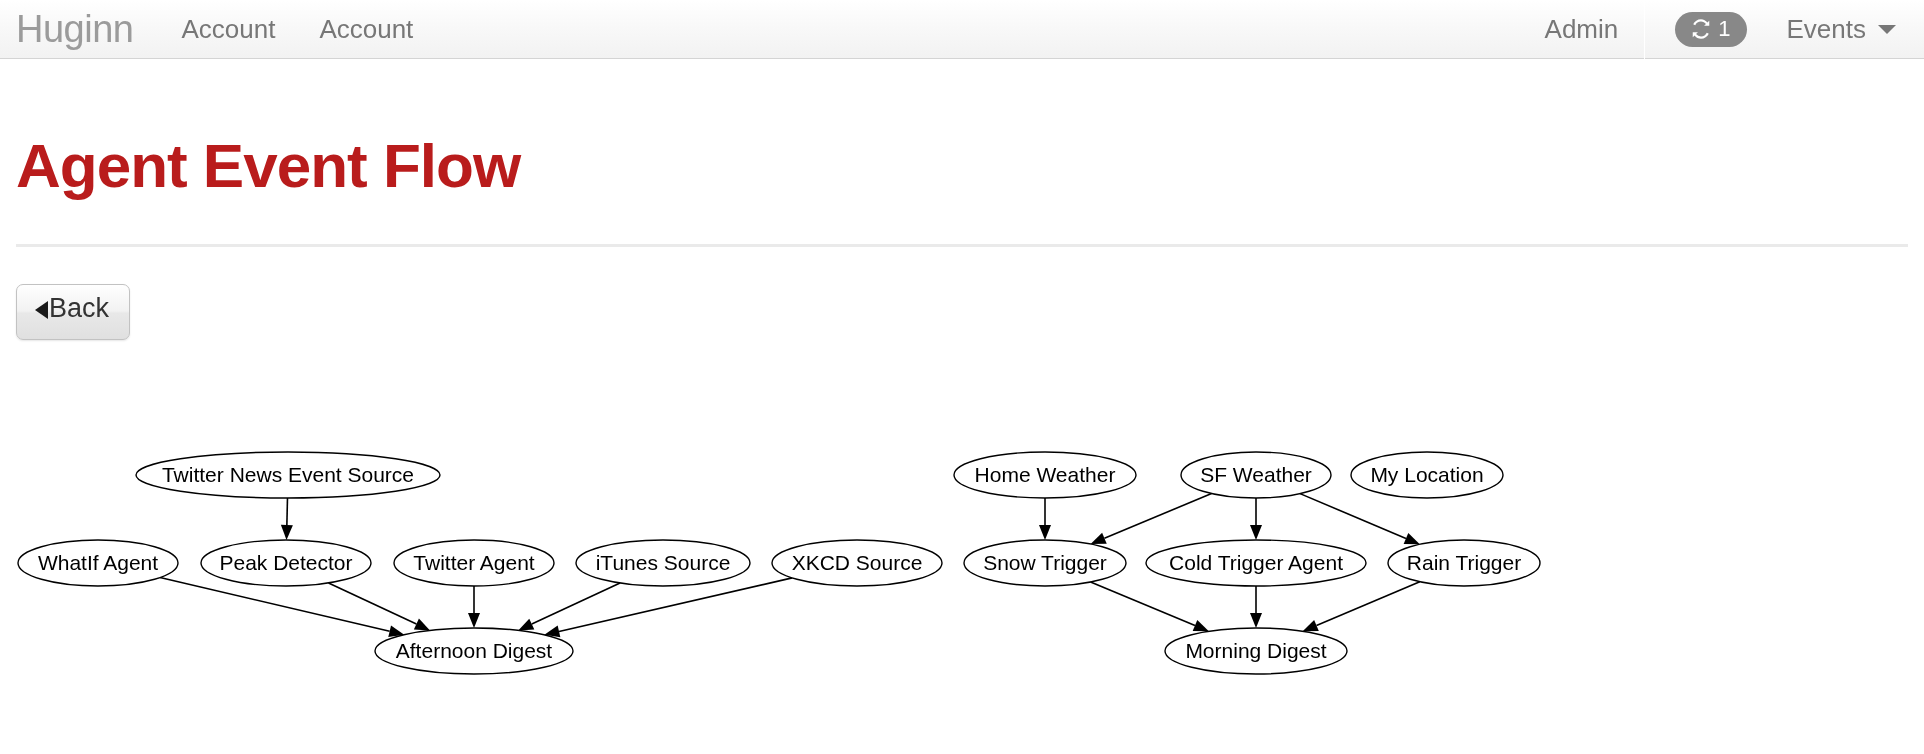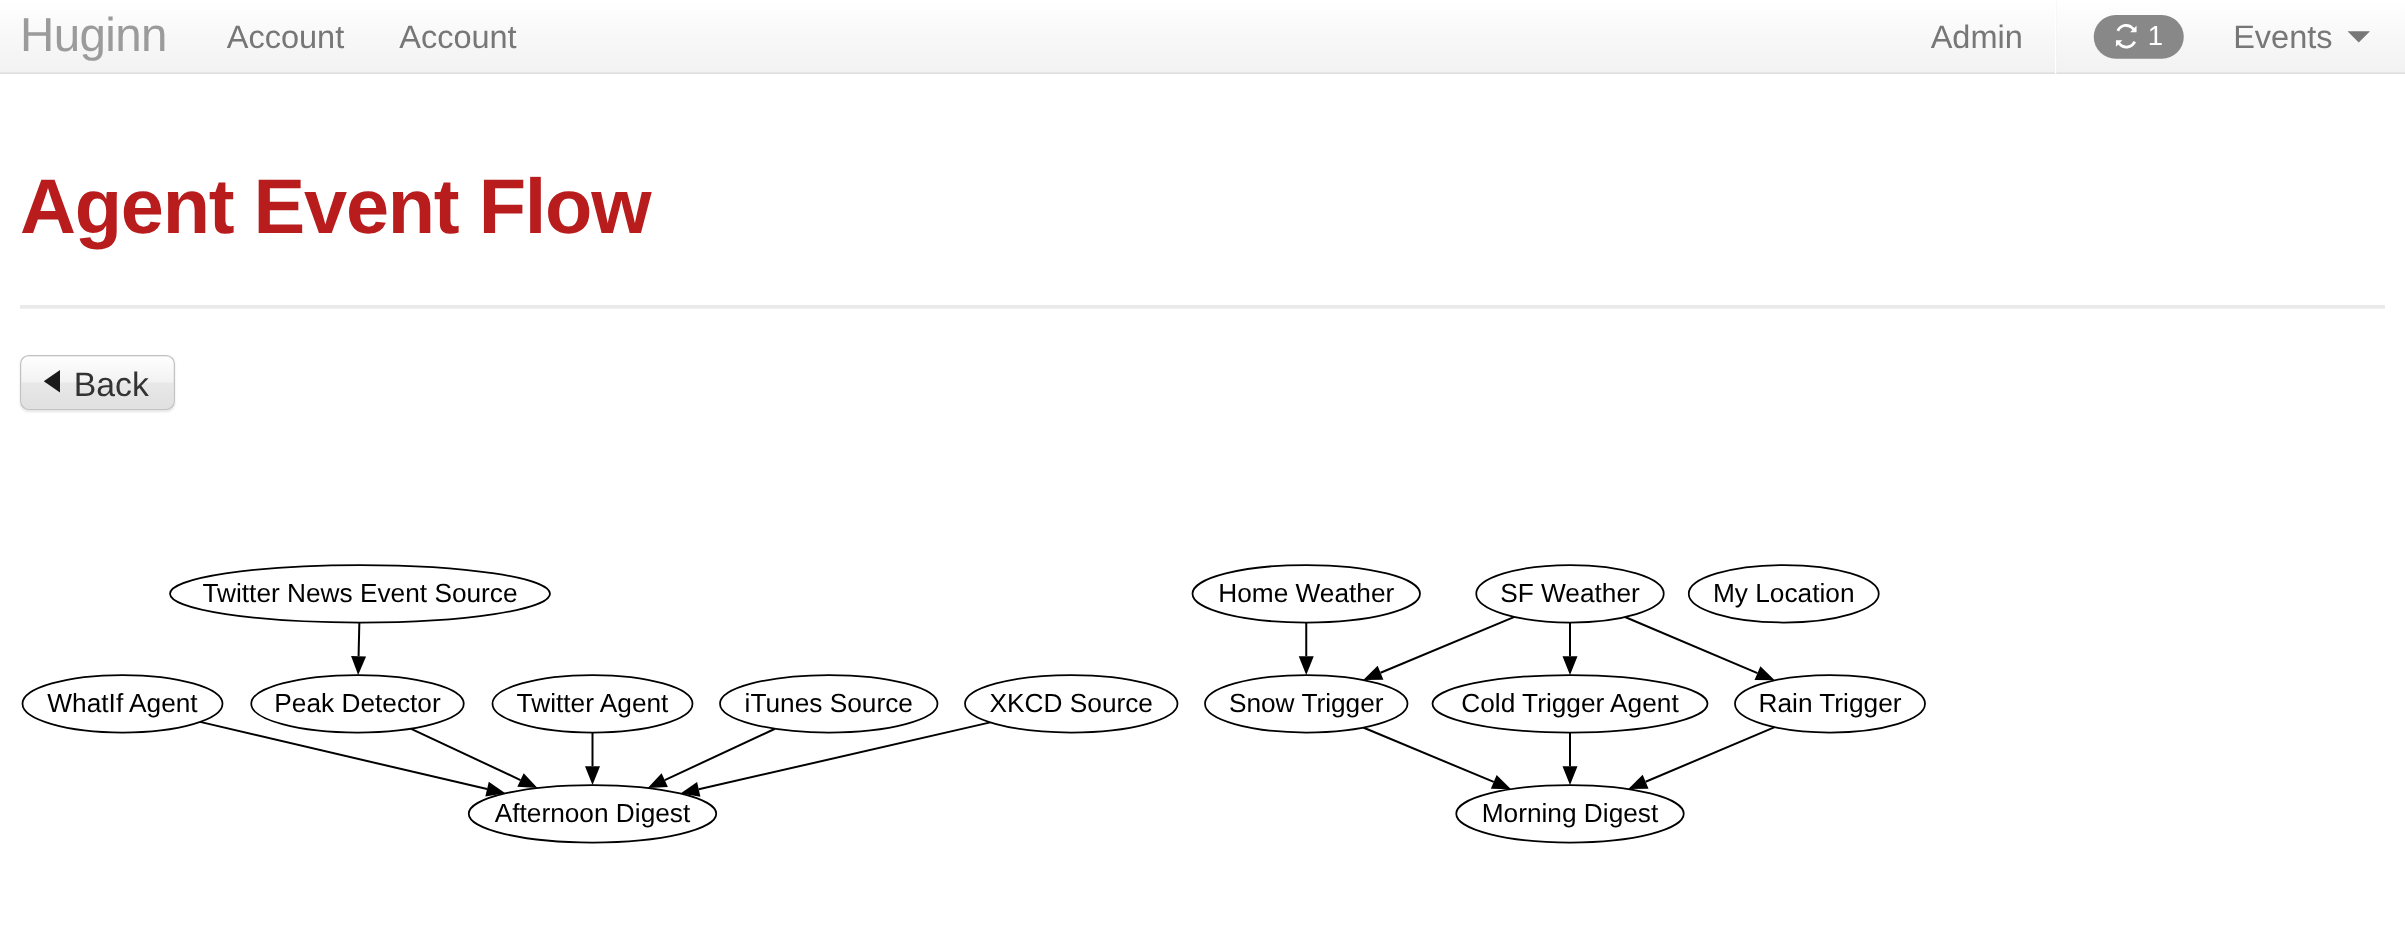--- a/index.html
+++ b/index.html
@@ -117,23 +117,24 @@
     line-height: 1.05;
   }
   .hr {
     border: 0;
     border-top: 3px solid #eaeaea;
     margin: 46px 0 0 0;
   }
 
   .btn-back {
     display: inline-flex;
-    gap: 11px;
+    align-items: center;
+    gap: 1px;
     margin-top: 37px;
-    padding: 10px 20px 5px 18px;
+    padding: 10px 20px 17px 18px;
     font-size: 27px;
     color: #333333;
     background: linear-gradient(to bottom, #ffffff 0%, #f2f2f2 48%, #e8e8e8 52%, #e0e0e0 100%);
     border: 1px solid #c2c2c2;
     border-radius: 7px;
     box-shadow: 0 1px 2px rgba(0,0,0,0.10);
     cursor: pointer;
     line-height: 1;
     white-space: nowrap;
   }

